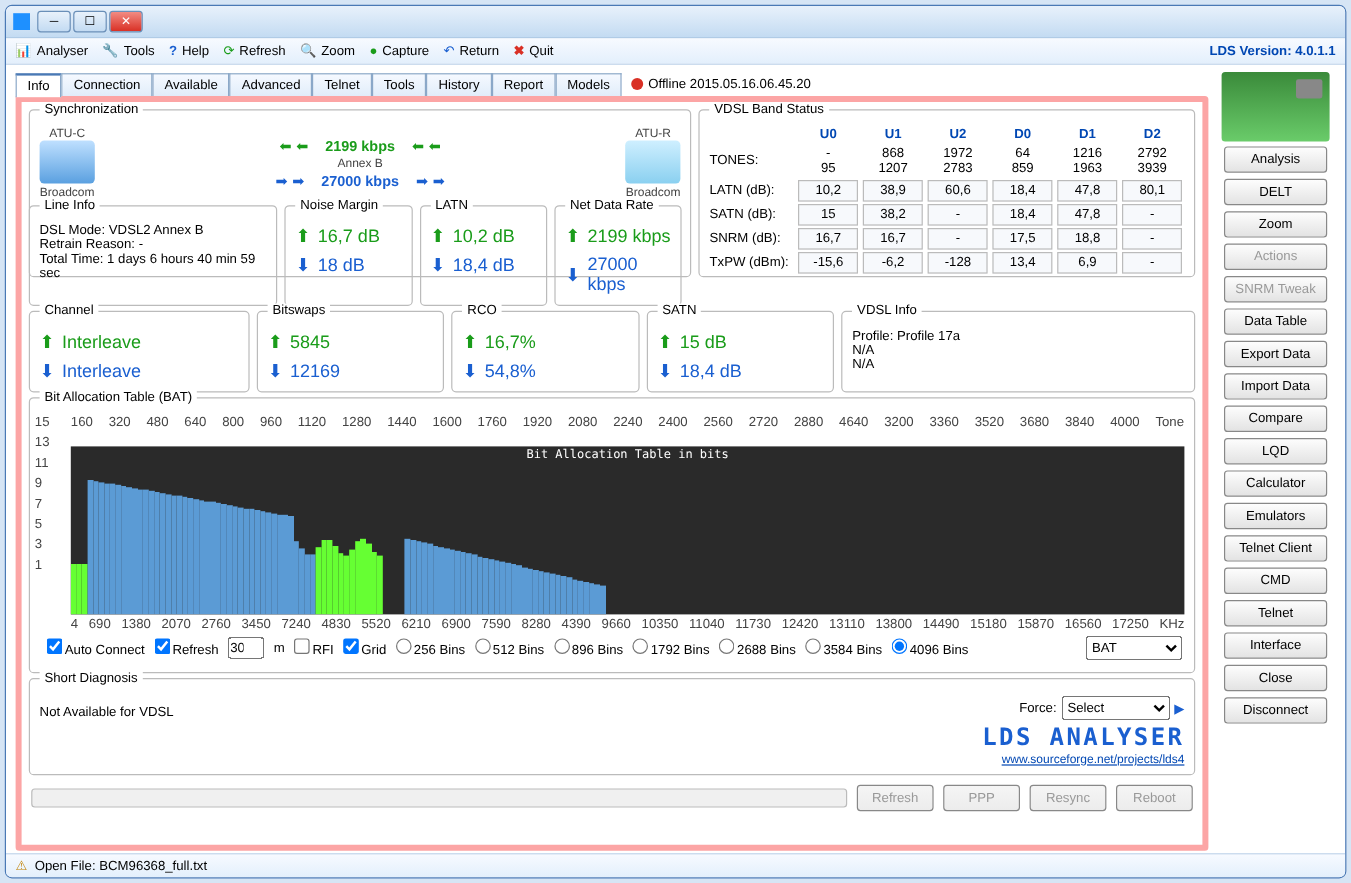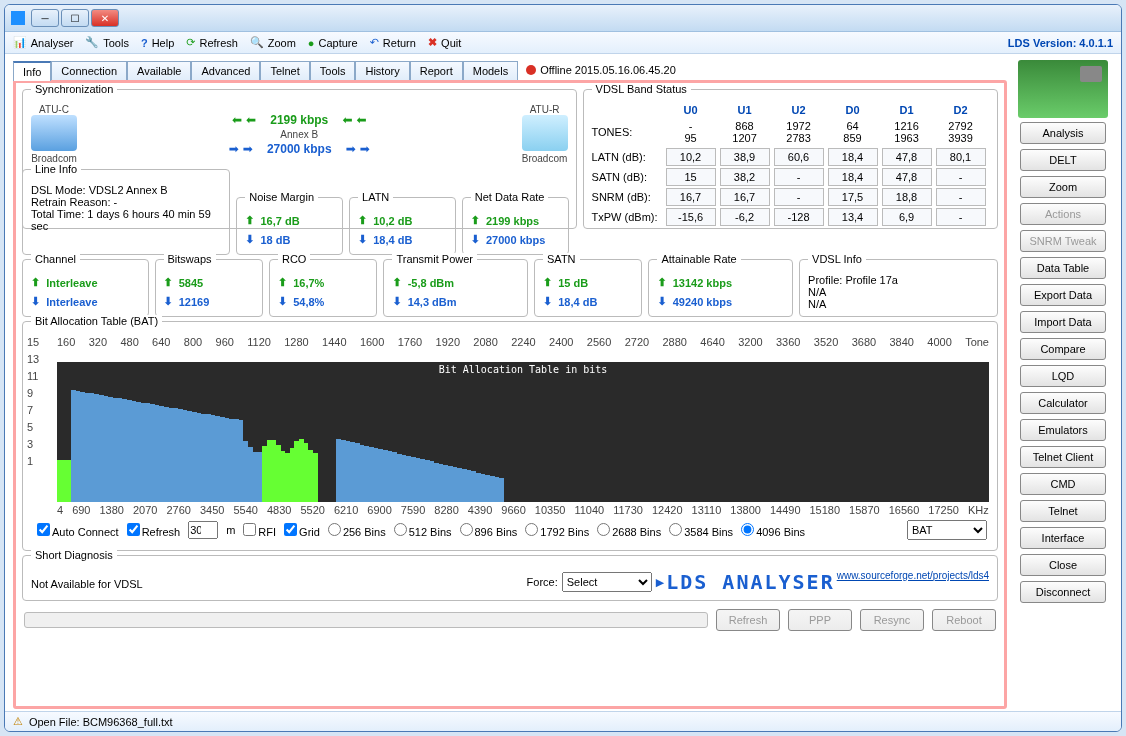--- a/index.html
+++ b/index.html
@@ -16,42 +16,42 @@
 .toolbar { background: linear-gradient(#f7faff,#e3effc); padding: 4px 8px; display: flex; align-items: center; gap: 12px; border-bottom: 1px solid #c0d4ea; }
 .tbtn { display: flex; align-items: center; gap: 4px; cursor: pointer; color: #000; }
 .version { margin-left: auto; color: #0047b3; font-weight: bold; font-size: 11px; }
 .content { flex: 1; display: flex; padding: 6px 8px 2px 8px; gap: 6px; overflow: hidden; }
 .main { flex: 1; display: flex; flex-direction: column; }
 .tabs { display: flex; align-items: center; gap: 0; }
 .tab { padding: 3px 9px; border: 1px solid #8ba8c8; border-bottom: none; background: linear-gradient(#f5f9ff,#e1edfa); cursor: pointer; font-size:11px;}
 .tab.active { background: #fff; border-top: 2px solid #4a79b5; position: relative; top:1px;}
 .tabextra { padding: 3px 8px; color: #000; display:flex; align-items:center; gap:4px;}
 .offline-dot{width:10px;height:10px;border-radius:50%;background:#d93025;display:inline-block;}
-.tabbody { border: 3px solid #fca5a5; background: #fff; flex: 1; padding: 6px; display: flex; flex-direction: column; gap: 4px; border-radius:0 3px 3px 3px;}
+.tabbody { border: 5px solid #fca5a5; background: #fff; flex: 1; padding: 6px; display: flex; flex-direction: column; gap: 4px; border-radius:0 3px 3px 3px;}
 .row { display: flex; gap: 6px; }
 .group { border: 1px solid #bbb; border-radius: 4px; padding: 14px 8px 6px 8px; position: relative; }
 .group > .legend { position: absolute; top: -7px; left: 8px; background: #fff; padding: 0 4px; font-size: 11px; }
 .sync { flex: 1.35; }
 .vdsl { flex: 1; }
 .syncrow { display: flex; align-items: center; justify-content: space-between; }
 .dev { text-align: center; font-size: 10px; }
 .dev .img { width:46px; height:36px; margin:0 auto 2px auto; }
 .atuc .img { background: linear-gradient(#bfe0ff,#5aa0e0); border-radius:4px; position:relative; }
 .atur .img { background: linear-gradient(#cfefff,#8ad0f0); border-radius:4px; position:relative; }
 .arrows { flex:1; text-align:center; }
 .arrows .speed-up{ color:#1a9c1a; font-weight:bold; font-size:12px;}
 .arrows .speed-dn{ color:#1a5fd0; font-weight:bold; font-size:12px;}
 .arrowline{display:flex;align-items:center;justify-content:center;gap:4px;}
 .arr{color:#1a9c1a;font-size:12px;}
 .arr.blue{color:#1a5fd0;}
 .small{font-size:10px;color:#444;}
 .lineinfo{flex:1.5;}
-.smallgroup{flex:0.7;margin-top:28px;}
+.smallgroup{flex:0.7;}
 .vlabel{display:flex;flex-direction:column;gap:6px;align-items:flex-start;padding:2px 0;}
-.metric{display:flex;align-items:center;gap:4px;font-size:11px;font-weight:bold;}
+.metric{display:flex;align-items:center;gap:4px;font-size:15px;font-weight:normal;}
 .metric.up{color:#1a9c1a;}
 .metric.dn{color:#1a5fd0;}
 .arrow-up::before{content:"⬆";margin-right:2px;}
 .arrow-dn::before{content:"⬇";margin-right:2px;}
 .table{display:grid;grid-template-columns:70px repeat(6,50px);gap:2px 4px;font-size:11px;align-items:center;}
 .th{color:#0047b3;font-weight:bold;text-align:center;}
 .td{text-align:center;}
 .cell{border:1px solid #bbb;padding:2px 2px;text-align:center;background:#f7f9fc;font-size:11px;}
 .tones-cell { height: 28px; display:flex; flex-direction:column; justify-content:center; line-height:1.1; }
 .vdslinfo{flex:1;}
@@ -64,21 +64,21 @@
 .yaxis{position:absolute;left:4px;top:14px;width:16px;font-size:9px;color:#444;}
 .yaxis div{height:17px;}
 .xaxis{display:flex;justify-content:space-between;font-size:9px;color:#444;margin-left:22px;margin-right:0;}
 .xaxis-top{margin-top:0;}
 .opts{display:flex;align-items:center;gap:8px;padding:4px 2px;font-size:11px;}
 .opts input[type=checkbox],.opts input[type=radio]{margin-right:2px;}
 .opts select{font-size:11px;height:20px;}
 .spinner{width:30px;height:18px;font-size:11px;}
 .diag{display:flex;}
 .diag .left{flex:1;}
-.diag .right{display:flex;flex-direction:row;gap:2px;}
+.diag .right{display:flex;flex-direction:column;align-items:flex-end;gap:2px;}
 .forcerow{display:flex;align-items:center;gap:4px;}
 .selectf{width:90px;height:20px;font-size:11px;}
 .logo{font-family:monospace;color:#1a5fd0;font-size:20px;letter-spacing:2px;font-weight:bold;}
 .link{color:#0047b3;text-decoration:underline;font-size:10px;}
 .bottom-btns{display:flex;gap:8px;justify-content:flex-end;padding:4px 2px;align-items:center;}
 .bottom-btns .prog{flex:1;height:16px;border:1px solid #bbb;background:#f0f0f0;border-radius:3px;}
 .btn{min-width:64px;height:22px;border:1px solid #888;background:linear-gradient(#fdfdfd,#e3e3e3);border-radius:3px;cursor:pointer;font-size:11px;}
 .btn:disabled, .btn.disabled{color:#999;background:linear-gradient(#f5f5f5,#ececec);cursor:default;}
 .sidebar{width:100px;display:flex;flex-direction:column;gap:4px;align-items:center;}
 .board{width:90px;height:58px;background:linear-gradient(#3a8a3a,#6acc6a);border-radius:3px;position:relative;}
@@ -270,39 +270,25 @@
                 <div class="metric dn arrow-dn">12169</div>
               </div>
           </div>
           <div class="group" style="flex:0.5">
             <div class="legend">RCO</div>
             <div class="vlabel">
                 <div class="metric up arrow-up">16,7%</div>
                 <div class="metric dn arrow-dn">54,8%</div>
               </div>
           </div>
-          <div class="group" style="flex:0.7">
-            <div class="legend">Transmit Power</div>
-            <div class="vlabel">
-                <div class="metric up arrow-up">-5,8 dBm</div>
-                <div class="metric dn arrow-dn">14,3 dBm</div>
-              </div>
-          </div>
           <div class="group" style="flex:0.5">
             <div class="legend">SATN</div>
             <div class="vlabel">
                 <div class="metric up arrow-up">15 dB</div>
                 <div class="metric dn arrow-dn">18,4 dB</div>
-              </div>
-          </div>
-          <div class="group" style="flex:0.7">
-            <div class="legend">Attainable Rate</div>
-            <div class="vlabel">
-                <div class="metric up arrow-up">13142 kbps</div>
-                <div class="metric dn arrow-dn">49240 kbps</div>
               </div>
           </div>
           <div class="group vdslinfo">
             <div class="legend">VDSL Info</div>
             <div>Profile: Profile 17a</div>
             <div>N/A</div>
             <div>N/A</div>
           </div>
         </div>
 
@@ -551,21 +537,21 @@
                 <div class="bar" style="height: 0%; align-self: flex-end;"></div>
               </div>
           </div>
           <div class="xaxis" id="bottomaxis">
               <span>4</span>
               <span>690</span>
               <span>1380</span>
               <span>2070</span>
               <span>2760</span>
               <span>3450</span>
-              <span>5540</span>
+              <span>7240</span>
               <span>4830</span>
               <span>5520</span>
               <span>6210</span>
               <span>6900</span>
               <span>7590</span>
               <span>8280</span>
               <span>4390</span>
               <span>9660</span>
               <span>10350</span>
               <span>11040</span>

